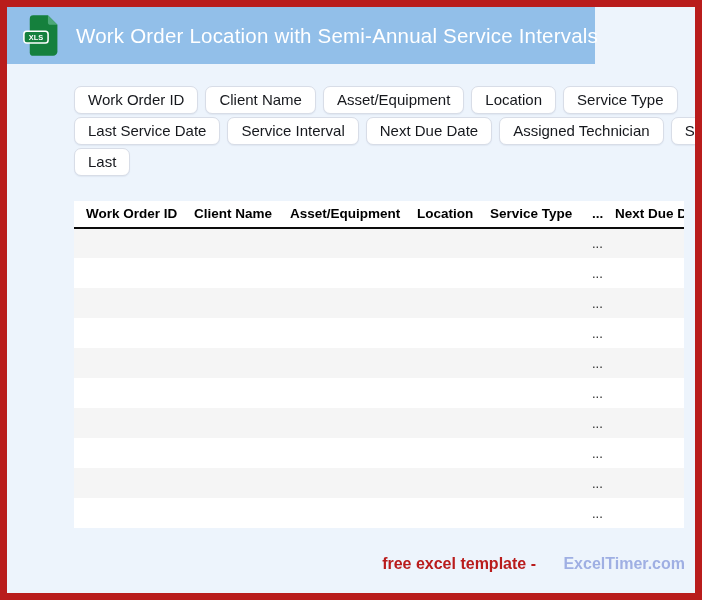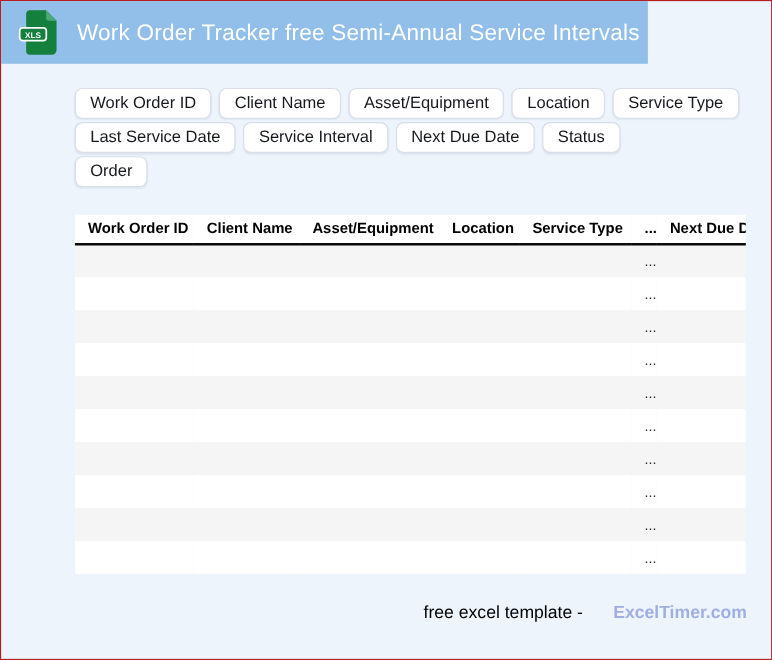--- a/index.html
+++ b/index.html
@@ -4,21 +4,21 @@
 <style>
   * { margin: 0; padding: 0; box-sizing: border-box; }
   html, body { background: #ffffff; }
   body { font-family: "Liberation Sans", sans-serif; }
 
   .page {
     position: relative;
     width: 702px;
     height: 600px;
     background: #edf4fc;
-    border: 1px solid #b91c1c;
+    border: 7px solid #b91c1c;
     overflow: hidden;
   }
 
   
   .header-bar {
     position: absolute;
     left: 0; top: 0;
     width: 588px;
     height: 57px;
     background: #92bfe9;
@@ -110,54 +110,55 @@
   
   .footer {
     position: absolute;
     left: 67px;
     top: 548px;
     width: 611px;
     text-align: right;
     font-size: 16px;
     white-space: nowrap;
   }
-  .footer .prefix { color: #000000; font-weight: 400; }
+  .footer .prefix { color: #b91c1c; font-weight: 700; }
   .footer .brand  { color: #9fafe3; font-weight: bold; margin-left: 23px; text-decoration: none; cursor: pointer; }
 </style>
 </head>
 <body>
 
 <div class="page">
 
   <div class="header-bar">
     <svg class="file-icon" viewBox="0 0 44 52" xmlns="http://www.w3.org/2000/svg">
       <path d="M13 2 h17 l11 11 v31 a5 5 0 0 1 -5 5 H13 a4 4 0 0 1 -4 -4 V6 a4 4 0 0 1 4 -4 Z" fill="#15803d"></path>
       <path d="M30 2 l11 11 h-8 a3 3 0 0 1 -3 -3 Z" fill="#4ca878"></path>
       <rect x="2.2" y="20.5" width="28" height="13.5" rx="3.2" fill="#15803d" stroke="#ffffff" stroke-width="1.8"></rect>
       <text x="16.2" y="30.8" text-anchor="middle" font-family="Liberation Sans, sans-serif" font-size="8.6" font-weight="bold" fill="#ffffff">XLS</text>
     </svg>
-    <div class="header-title">Work Order Tracker free Semi-Annual Service Intervals</div>
+    <div class="header-title">Work Order Location with Semi-Annual Service Intervals</div>
   </div>
 
   <div class="chips">
       <div class="chip-row">
         <button class="chip">Work Order ID</button>
         <button class="chip">Client Name</button>
         <button class="chip">Asset/Equipment</button>
         <button class="chip">Location</button>
         <button class="chip">Service Type</button>
       </div>
       <div class="chip-row">
         <button class="chip">Last Service Date</button>
         <button class="chip">Service Interval</button>
         <button class="chip">Next Due Date</button>
+        <button class="chip">Assigned Technician</button>
         <button class="chip">Status</button>
       </div>
       <div class="chip-row">
-        <button class="chip">Order</button>
+        <button class="chip">Last</button>
       </div>
     </div>
 
   <div class="table-clip">
     <table class="wo-table">
       <colgroup>
           <col>
           <col>
           <col>
           <col>

